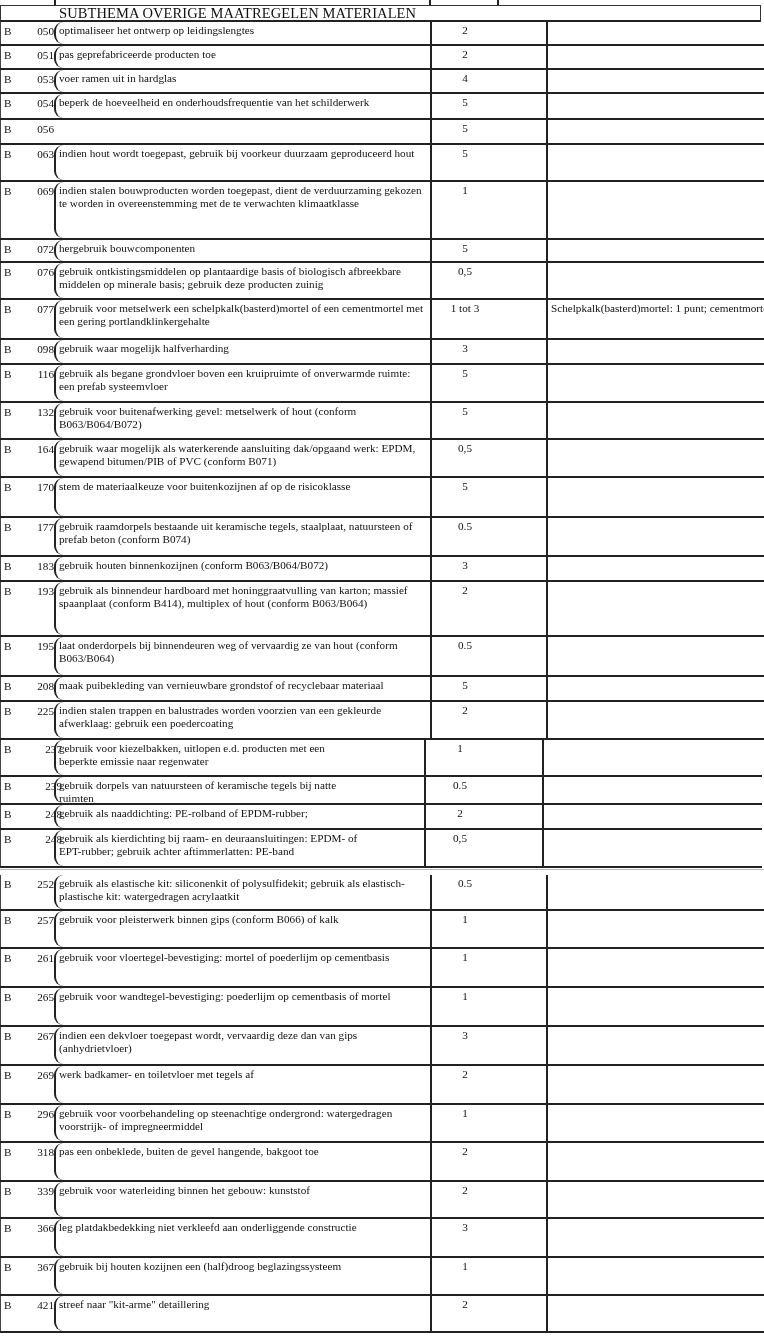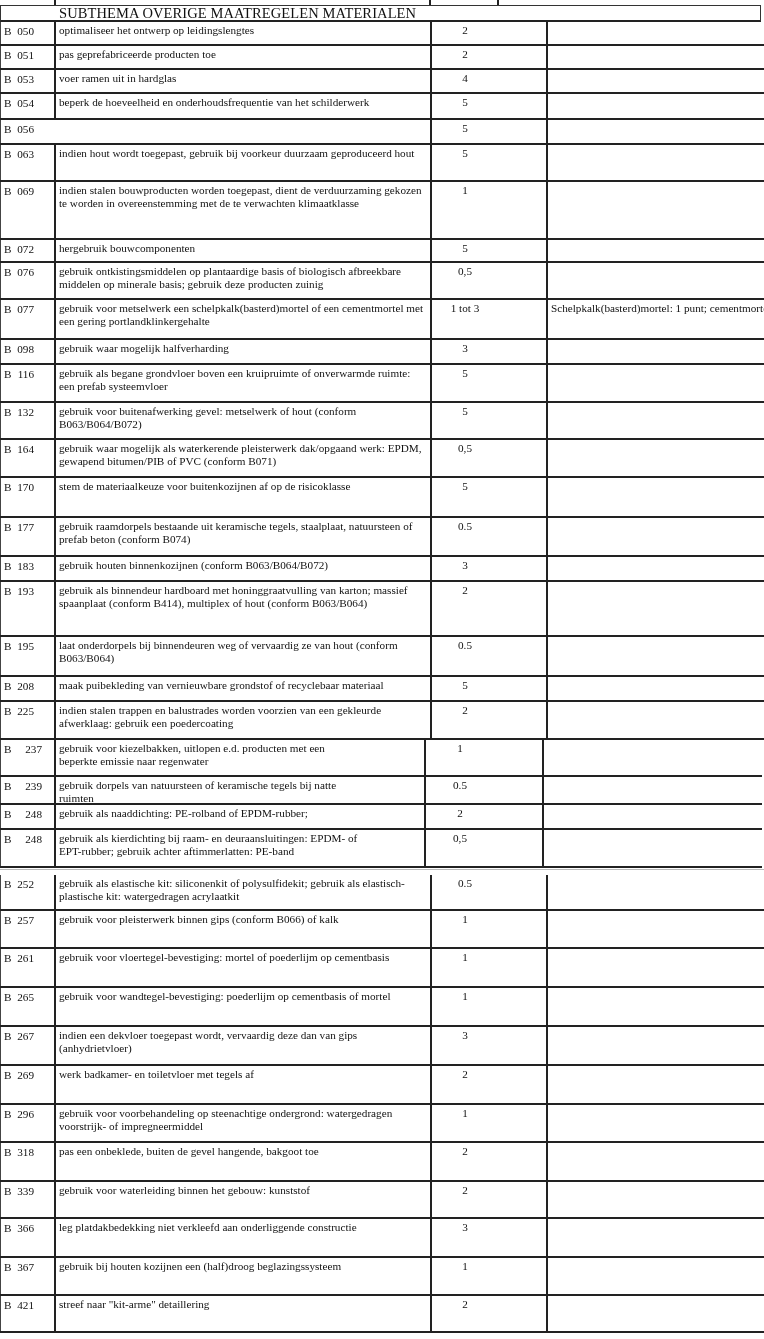--- a/index.html
+++ b/index.html
@@ -6,22 +6,22 @@
   body { width: 764px; height: 1339px; position: relative; overflow: hidden;
          font-family: "Liberation Serif", "DejaVu Serif", serif; color: #111; }
   .page { position: absolute; left: 0; top: 0; width: 764px; height: 1339px; }
   .topstub { position: absolute; top: 0; height: 5px; border-left: 2px solid #222; }
   .header-row { position: absolute; left: 0; top: 5px; width: 761px; height: 17px;
                 border: 1px solid #333; border-bottom: 2px solid #222; box-sizing: border-box; text-align: right; }
   .header-title { position: absolute; left: 58px; top: -1px; font-size: 14.5px; letter-spacing: 0.1px; }
   .row { position: absolute; left: 0; box-sizing: border-box; border-bottom: 2px solid #222; }
   .cell { position: absolute; top: 0; bottom: 0; box-sizing: border-box; font-size: 11.2px; line-height: 13px; }
   .c-b { left: 0; width: 14px; padding: 3px 0 0 3px; border-left: 1px solid #444; }
-  .c-num { left: 14px; width: 40px; padding: 3px 20px 0 0; text-align: right; }
-  .c-desc { left: 54px; width: 376px; padding: 2px 4px 0 3px; border-left: 2px solid #222; }
+  .c-num { left: 14px; width: 40px; padding: 3px 0 0 0; text-align: right; }
+  .c-desc { left: 54px; width: 376px; padding: 2px 4px 0 3px; border-left: 2px solid #222; border-radius: 9px; }
   .c-score { left: 430px; width: 68px; padding: 2px 0 0 0; text-align: center; border-left: 2px solid #222; }
   .c-note { left: 498px; width: 265px; padding: 2px 3px 0 3px; border-left: 2px solid #222; border-right: 1px solid #444; margin-left: 48px; }
   .shift .c-b { left: 0; }
   .shift .c-num { width: 48px; }
   .shift .c-desc { left: 54px; width: 316px; }
   .shift .c-score { left: 424px; width: 70px; }
   .shift .c-note { left: 494px; width: 268px; }
   .gap-line { position: absolute; left: 0; width: 764px; height: 1px; background: #bbb; }
 </style>
 </head>
@@ -123,21 +123,21 @@
       <div class="row" style="top: 403px; height: 37px; width: 764px;">
         <div class="cell c-b">B</div>
         <div class="cell c-num">132</div>
         <div class="cell c-desc">gebruik voor buitenafwerking gevel: metselwerk of hout (conform B063/B064/B072)</div>
         <div class="cell c-score">5</div>
         <div class="cell c-note"></div>
       </div>
       <div class="row" style="top: 440px; height: 38px; width: 764px;">
         <div class="cell c-b">B</div>
         <div class="cell c-num">164</div>
-        <div class="cell c-desc">gebruik waar mogelijk als waterkerende pleisterwerk dak/opgaand werk: EPDM, gewapend bitumen/PIB of PVC (conform B071)</div>
+        <div class="cell c-desc">gebruik waar mogelijk als waterkerende aansluiting dak/opgaand werk: EPDM, gewapend bitumen/PIB of PVC (conform B071)</div>
         <div class="cell c-score">0,5</div>
         <div class="cell c-note"></div>
       </div>
       <div class="row" style="top: 478px; height: 40px; width: 764px;">
         <div class="cell c-b">B</div>
         <div class="cell c-num">170</div>
         <div class="cell c-desc">stem de materiaalkeuze voor buitenkozijnen af op de risicoklasse</div>
         <div class="cell c-score">5</div>
         <div class="cell c-note"></div>
       </div>

